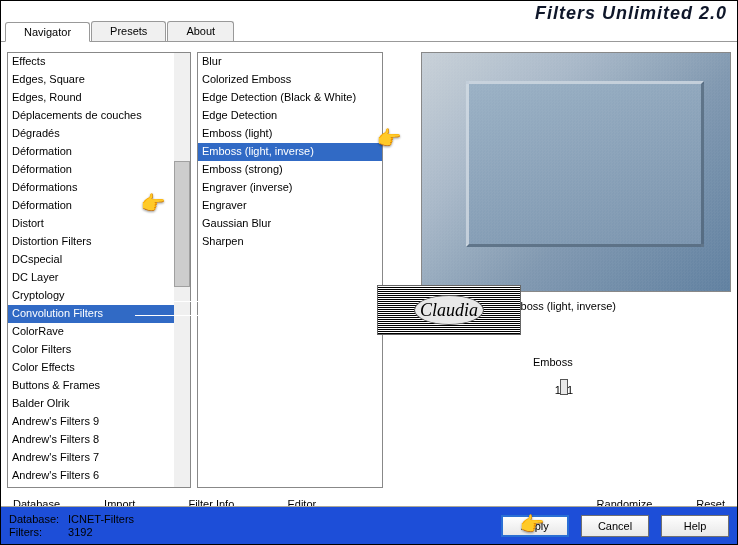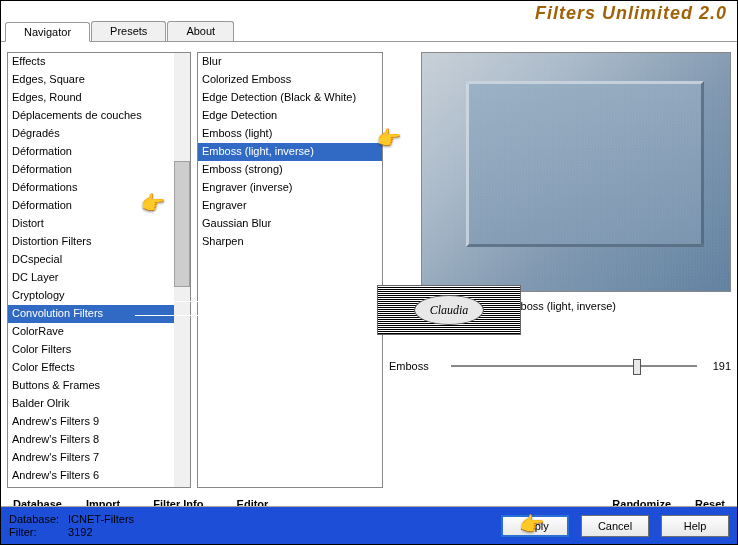--- a/index.html
+++ b/index.html
@@ -18,21 +18,21 @@
   display: flex;
   justify-content: flex-end;
   align-items: center;
   padding: 0 10px;
 }
 .title {
   font-family: Arial, sans-serif;
   font-weight: bold;
   font-style: italic;
   font-size: 18px;
-  color: #a16207;
+  color: #0f172a;
   letter-spacing: 1px;
 }
 .tab-row {
   display: flex;
   border-bottom: 1px solid #999;
   padding-left: 4px;
   position: relative;
   top: -4px;
 }
 .tab {
@@ -116,20 +116,21 @@
   text-align: center;
   padding: 8px 0 6px;
   font-size: 11px;
 }
 .slider-row {
   display: flex;
   align-items: center;
   gap: 8px;
   padding: 4px 0;
   font-size: 11px;
+  flex-direction: column;
 }
 .slider-label { width: 54px; }
 .slider-track {
   flex: 1;
   height: 20px;
   position: relative;
 }
 .slider-groove {
   position: absolute;
   top: 9px; left: 0; right: 0;
@@ -152,23 +153,23 @@
   height: 1px;
   background: #aaa;
   border-bottom: 1px solid #fff;
 }
 .hr-top { top: 300px; }
 .hr-bot { top: 314px; }
 .bottom-cmd-row {
   display: flex;
   align-items: center;
   padding: 4px 12px 0 12px;
-  gap: 24px;
-  font-size: 11px;
-  font-weight: bold;
+  gap: 44px;
+  font-size: 11px;
+  font-weight: normal;
   text-align: right;
 }
 .bottom-cmd-row .spacer { flex: 1; }
 .status-bar {
   position: absolute;
   left: 0; right: 0; bottom: 0;
   height: 38px;
   background: #1d4ed8;
   border-top: 1px solid #aca899;
   display: flex;
@@ -225,21 +226,21 @@
   justify-content: center;
 }
 .logo-inner {
   width: 70px;
   height: 30px;
   background: #e8e8e8;
   border: 1px solid #555;
   border-radius: 50%;
   font-family: cursive;
   font-style: italic;
-  font-size: 12px;
+  font-size: 18px;
   display: flex;
   align-items: center;
   justify-content: center;
 }
 .cmd-link { cursor: pointer; }
 </style>
 </head>
 <body>
 
 <div class="header">
@@ -324,21 +325,21 @@
   <span class="cmd-link">Filter Info...</span>
   <span class="cmd-link">Editor...</span>
   <span class="spacer"></span>
   <span class="cmd-link">Randomize</span>
   <span class="cmd-link">Reset</span>
 </div>
 
 <div class="status-bar">
   <div class="status-left">
     <div><span>Database:</span> <span>ICNET-Filters</span></div>
-    <div><span>Filter:</span> <span>3192</span></div>
+    <div><span>Filters:</span> <span>3192</span></div>
   </div>
   <div class="status-btns">
     <button class="win-btn primary">Apply</button>
     <button class="win-btn">Cancel</button>
     <button class="win-btn">Help</button>
   </div>
 </div>
 
 <div class="logo-box">
   <div class="logo-inner">Claudia</div>

